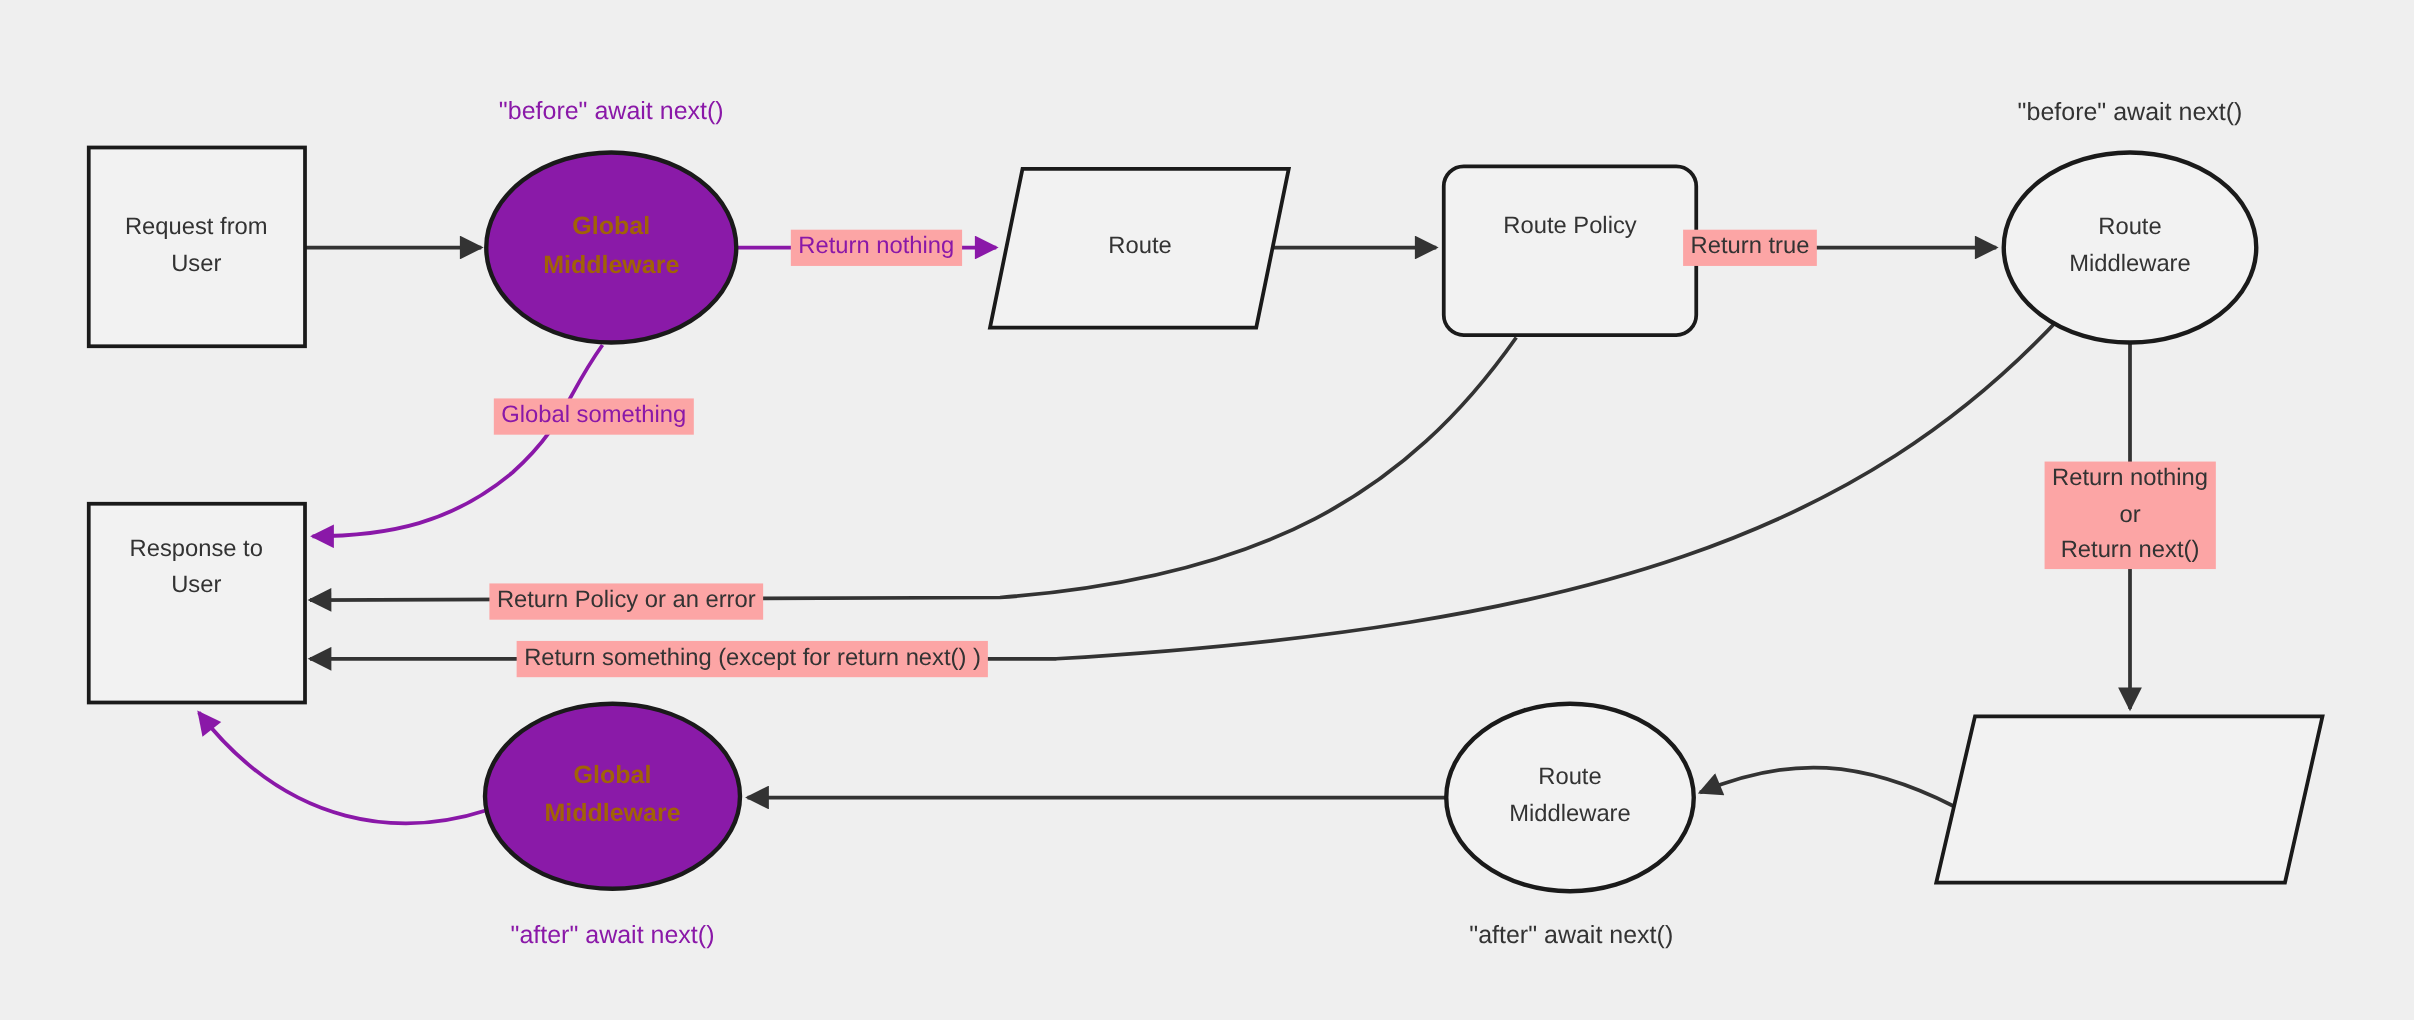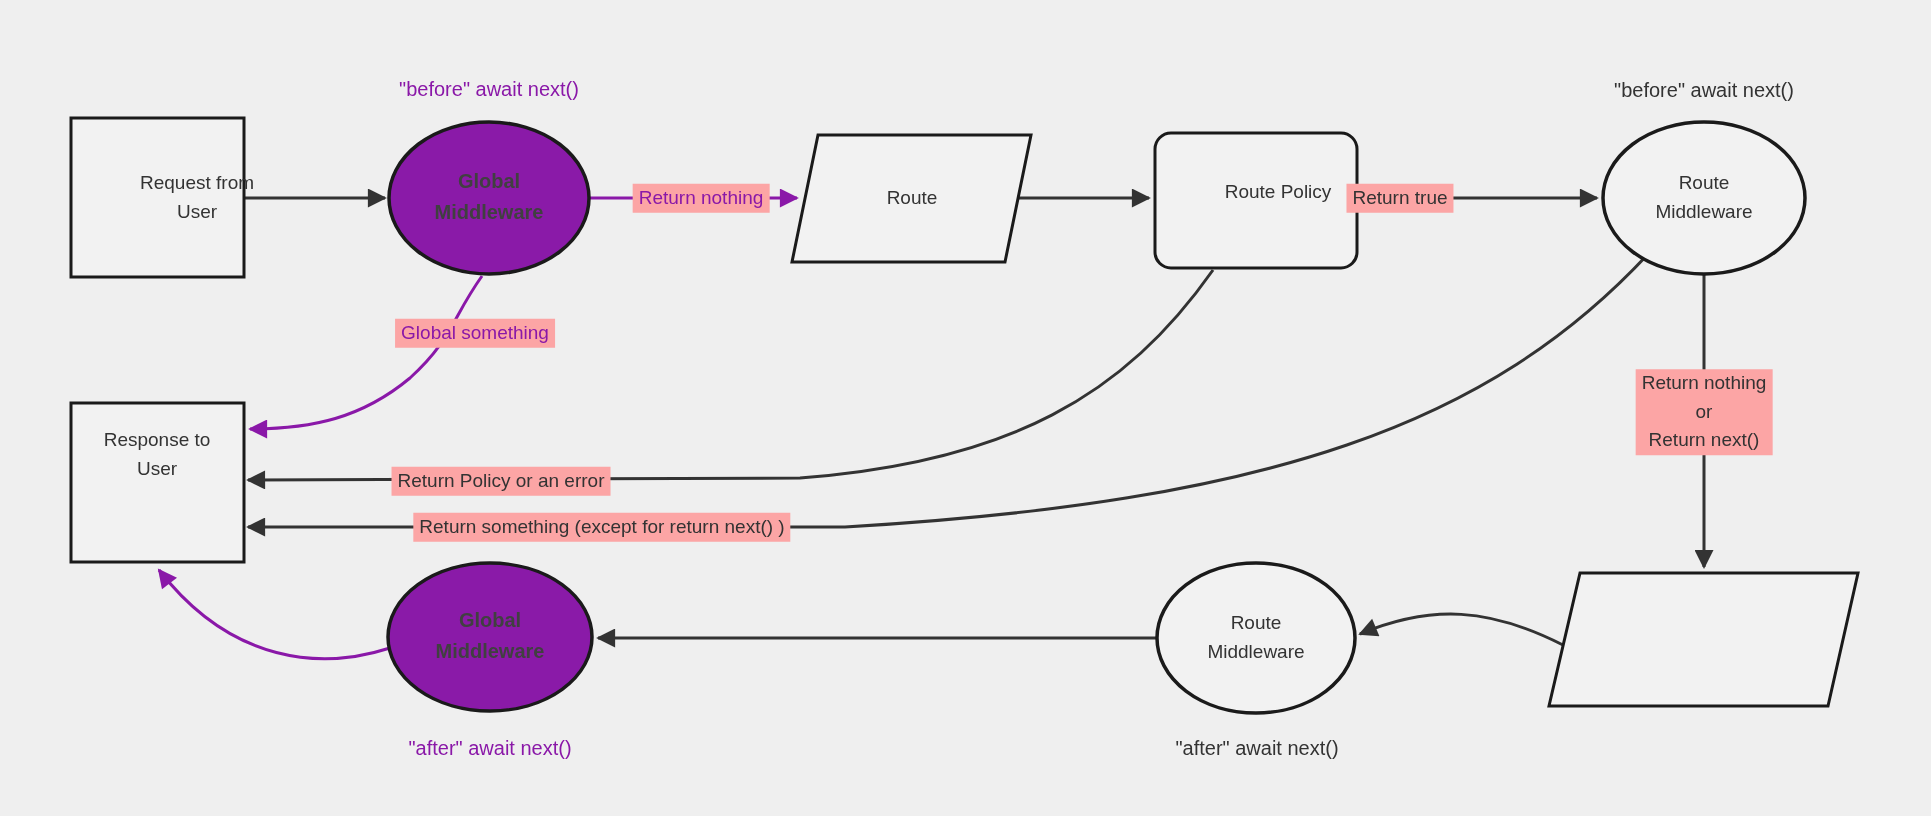--- a/index.html
+++ b/index.html
@@ -28,21 +28,21 @@
     text-align: center;
     font-size: 19px;
     line-height: 1.5;
     color: #333333;
     pointer-events: none;
   }
   .lbl.big { font-size: 20px; }
   .lbl.purple { color: #8a18a8; }
   .lbl.mask { background: #fca5a5; padding: 0 6px; }
   .lbl.node-white {
-    color: #404040;
+    color: #a16207;
     font-weight: bold;
     font-size: 20px;
     line-height: 1.55;
   }
   .lbl.small { font-size: 17px; line-height: 1.5; }
 </style>
 </head>
 <body>
 
 <div id="stage">
@@ -73,26 +73,26 @@
     <ellipse cx="489" cy="198" rx="100" ry="76" fill="#8a1aa8" stroke="#1a1a1a" stroke-width="3.5"></ellipse>
     <path d="M 818 135 L 1031 135 L 1005 262 L 792 262 Z" fill="#f2f2f2" stroke="#1a1a1a" stroke-width="3"></path>
     <rect x="1155" y="133" width="202" height="135" rx="16" fill="#f2f2f2" stroke="#1a1a1a" stroke-width="3"></rect>
     <ellipse cx="1704" cy="198" rx="101" ry="76" fill="#f2f2f2" stroke="#1a1a1a" stroke-width="3.5"></ellipse>
     <path d="M 1580 573 L 1858 573 L 1828 706 L 1549 706 Z" fill="#f2f2f2" stroke="#1a1a1a" stroke-width="3"></path>
     <ellipse cx="1256" cy="638" rx="99" ry="75" fill="#f2f2f2" stroke="#1a1a1a" stroke-width="3.5"></ellipse>
     <ellipse cx="490" cy="637" rx="102" ry="74" fill="#8a1aa8" stroke="#1a1a1a" stroke-width="3.5"></ellipse>
     <rect x="71" y="403" width="173" height="159" fill="#f2f2f2" stroke="#1a1a1a" stroke-width="3"></rect>
   </svg>
 
-  <div class="lbl" style="left:157px; top:197px;margin-left:40px;">Request from
+  <div class="lbl" style="left:157px; top:197px;">Request from
 User</div>
   <div class="lbl node-white" style="left:489px; top:197px;">Global
 Middleware</div>
   <div class="lbl" style="left:912px; top:198px;">Route</div>
-  <div class="lbl" style="left:1256px; top:192px;margin-left:22px;">Route Policy</div>
+  <div class="lbl" style="left:1256px; top:182px;">Route Policy</div>
   <div class="lbl" style="left:1704px; top:197px;">Route
 Middleware</div>
   <div class="lbl" style="left:1256px; top:637px;">Route
 Middleware</div>
   <div class="lbl node-white" style="left:490px; top:636px;">Global
 Middleware</div>
   <div class="lbl" style="left:157px; top:454px;">Response to
 User</div>
 
   <div class="lbl big purple" style="left:489px; top:89px;">"before" await next()</div>

